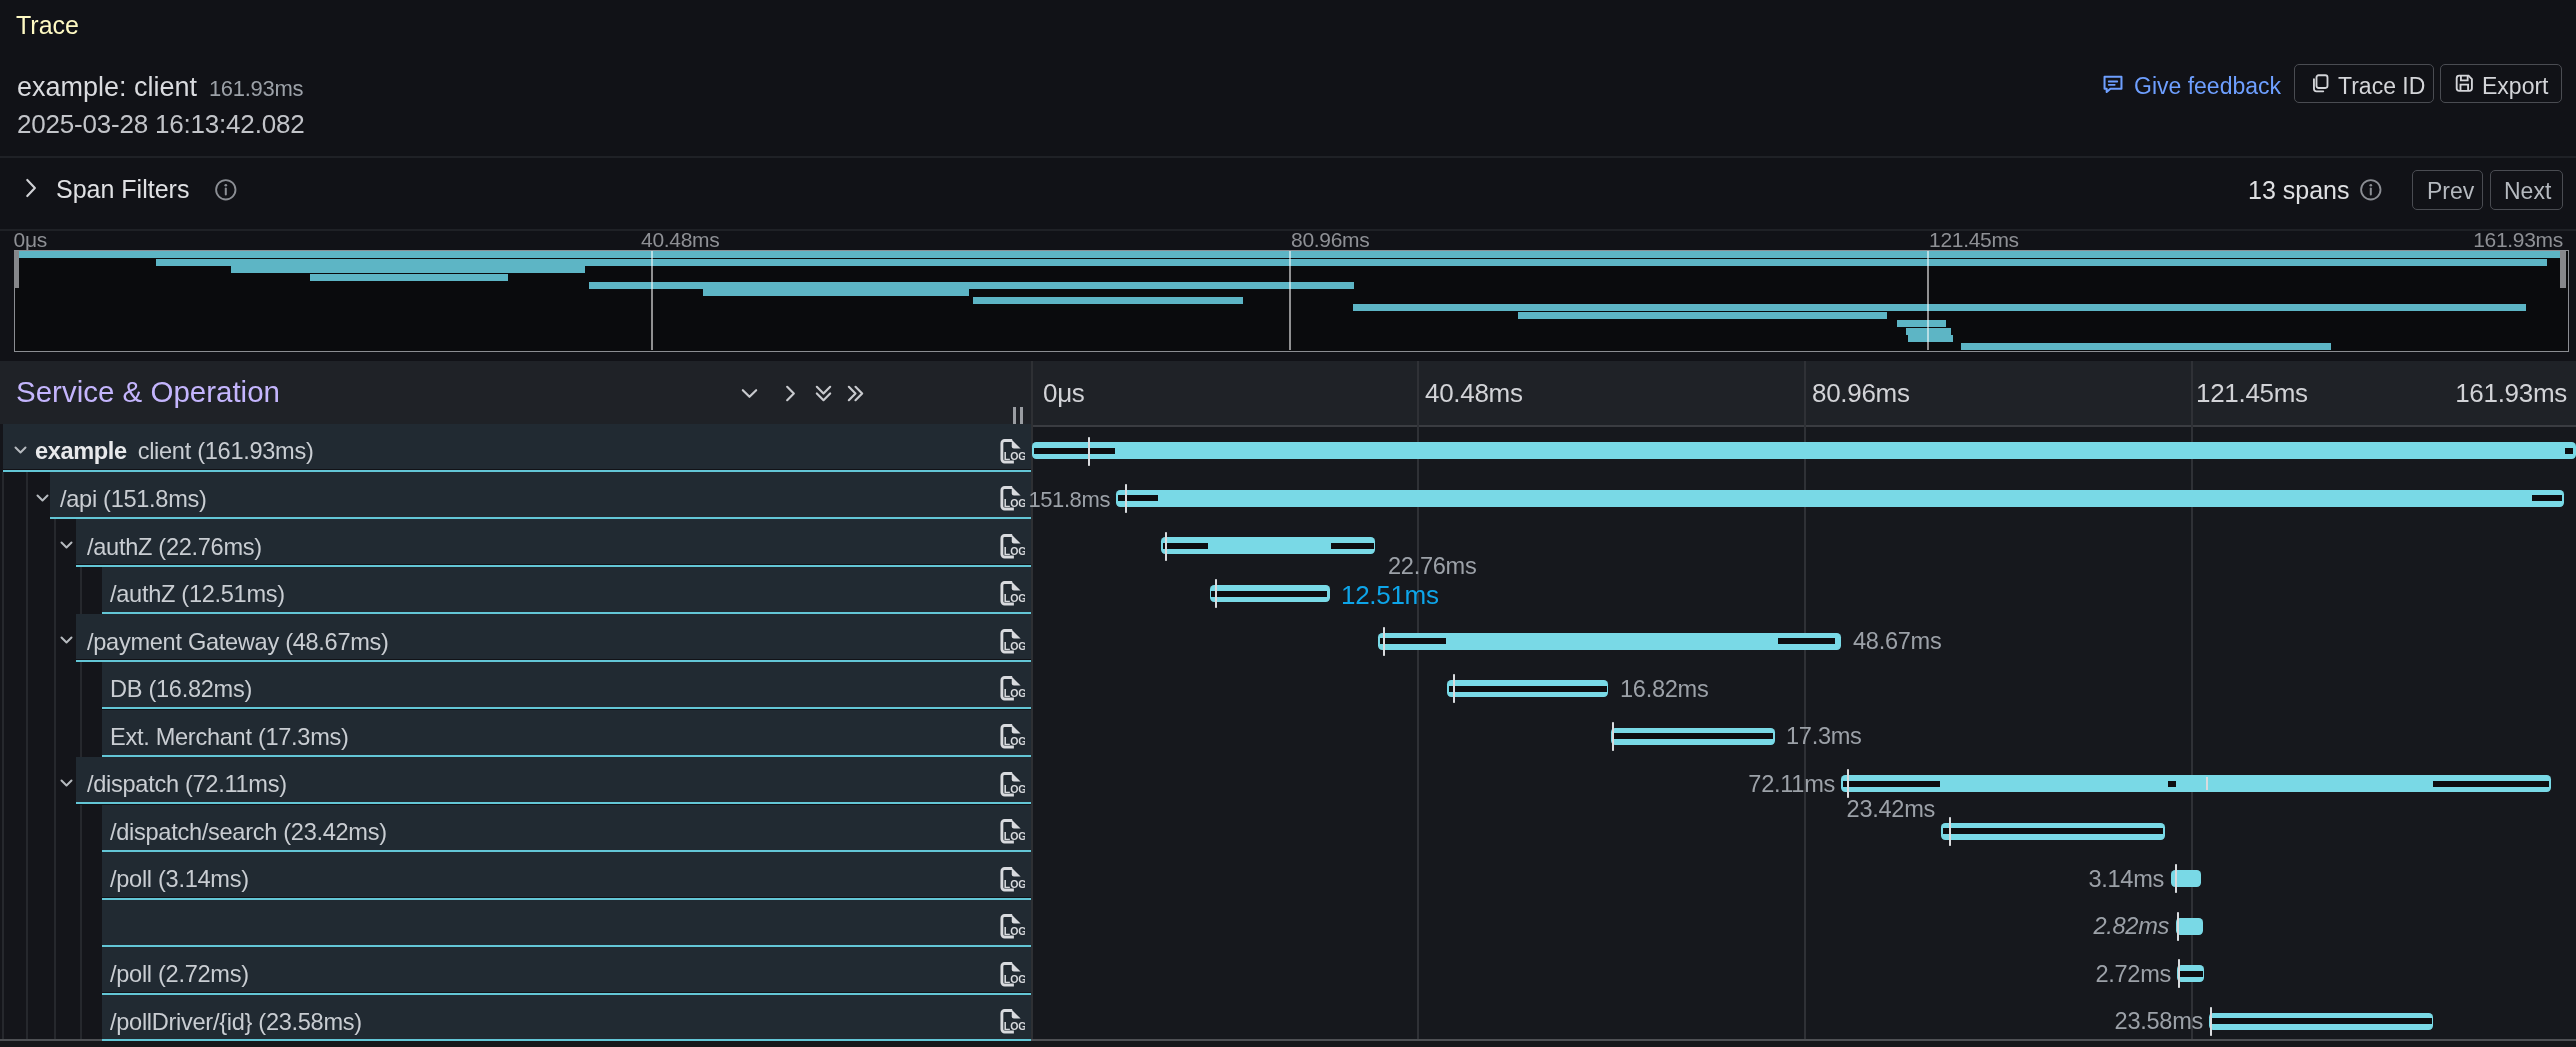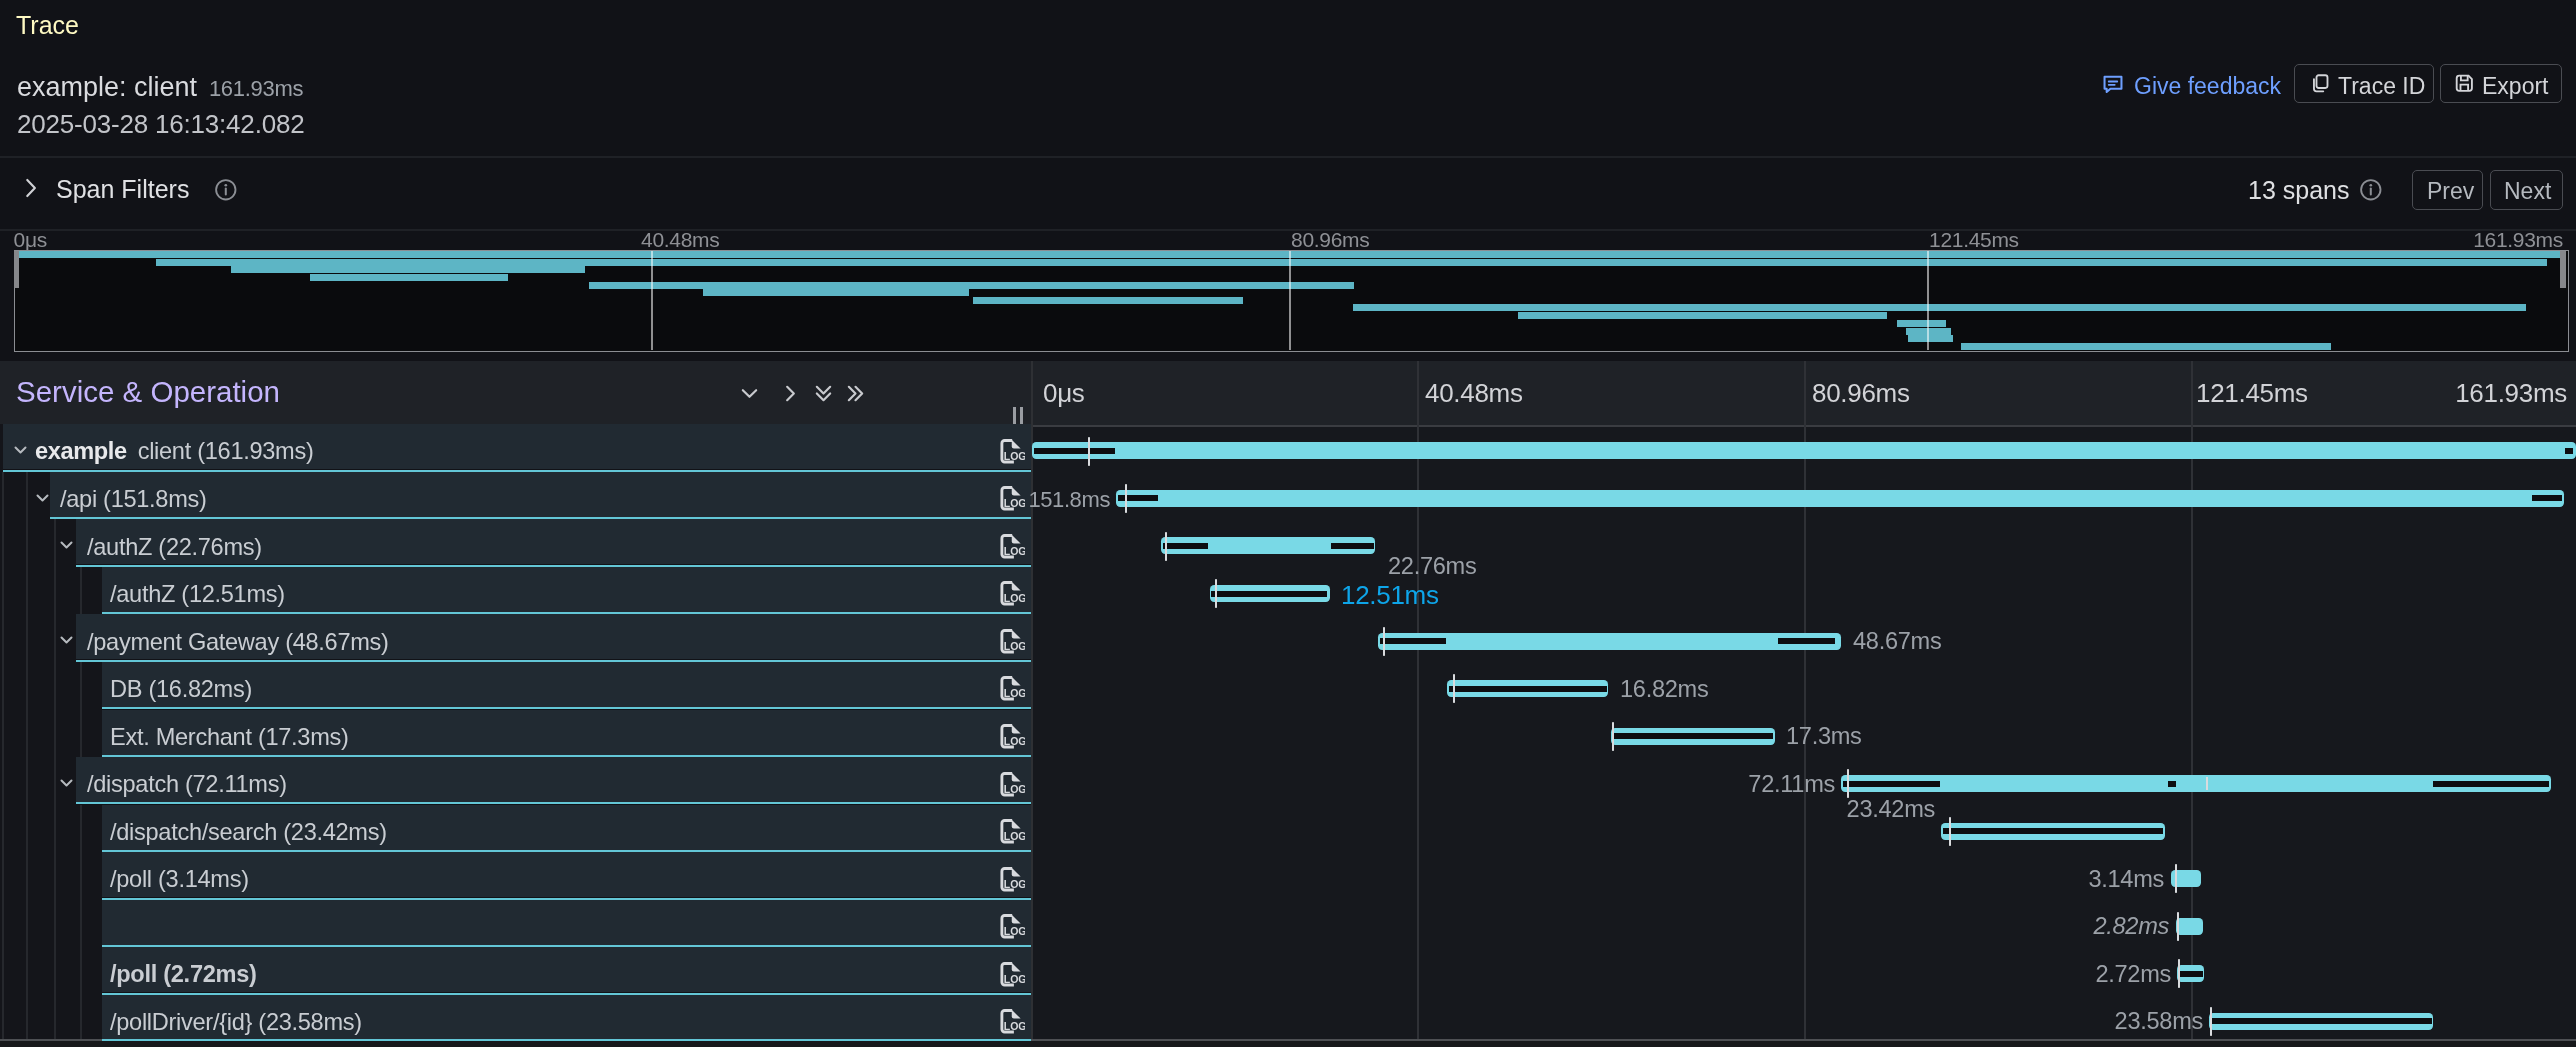--- a/index.html
+++ b/index.html
@@ -296,21 +296,21 @@
 <div class="abs " style="left:2176px;top:918px;width:27.4px;height:17px;background:#79d9e6;border-radius:4.2px;"></div>
 <div class="abs " style="left:2177px;top:912px;width:2.1px;height:29px;background:#d9dbde;border-radius:0.8px;"></div>
 <div class="abs" style="left:1983px;top:913px;width:186px;text-align:right;font-size:23.6px;color:#9ca1a8;font-weight:400;white-space:nowrap;letter-spacing:-0.3px;font-style:italic;">2.82ms</div>
 <div class="abs " style="left:0px;top:947px;width:102px;height:48px;background:#14151a;"></div>
 <div class="abs " style="left:2.4px;top:947px;width:1.7px;height:48px;background:#26282d;"></div>
 <div class="abs " style="left:26px;top:947px;width:1.7px;height:48px;background:#26282d;"></div>
 <div class="abs " style="left:54px;top:947px;width:1.7px;height:48px;background:#26282d;"></div>
 <div class="abs " style="left:80px;top:947px;width:1.7px;height:48px;background:#26282d;"></div>
 <div class="abs " style="left:102px;top:947px;width:929px;height:45px;background:#212a32;"></div>
 <div class="abs " style="left:102px;top:993px;width:929px;height:2.1px;background:#63c6d6;"></div>
-<div class="abs" style="left:110px;top:961px;font-size:23.6px;color:#c9cdd2;font-weight:700;white-space:nowrap;letter-spacing:-0.3px;">/poll (2.72ms)</div>
+<div class="abs" style="left:110px;top:961px;font-size:23.6px;color:#c9cdd2;font-weight:400;white-space:nowrap;letter-spacing:-0.3px;">/poll (2.72ms)</div>
 <svg class="abs" style="left:996px;top:961px;" width="29" height="27" viewBox="0 0 34 32" fill="none">
       <path d="M19 3 H10 a3.2 3.2 0 0 0 -3.2 3.2 V25.3 a3.2 3.2 0 0 0 3.2 3.2 H21" stroke="#d8dade" stroke-width="3.4"></path>
       <path d="M18.5 2 l10.5 10.5 h-8 a2.5 2.5 0 0 1 -2.5 -2.5 z" fill="#d8dade"></path>
       <text x="9" y="25.5" font-size="12.5" font-weight="700" fill="#d8dade" font-family="Liberation Sans" stroke="none">LOG</text>
     </svg>
 <div class="abs " style="left:2177px;top:965px;width:27px;height:17px;background:#79d9e6;border-radius:4.2px;"></div>
 <div class="abs " style="left:2179px;top:971px;width:23.6px;height:5.9px;background:#0d0e11;"></div>
 <div class="abs " style="left:2178px;top:959px;width:2.1px;height:29px;background:#d9dbde;border-radius:0.8px;"></div>
 <div class="abs" style="left:1985px;top:961px;width:186px;text-align:right;font-size:23.6px;color:#9ca1a8;font-weight:400;white-space:nowrap;letter-spacing:-0.3px;">2.72ms</div>
 <div class="abs " style="left:0px;top:995px;width:102px;height:48px;background:#14151a;"></div>

